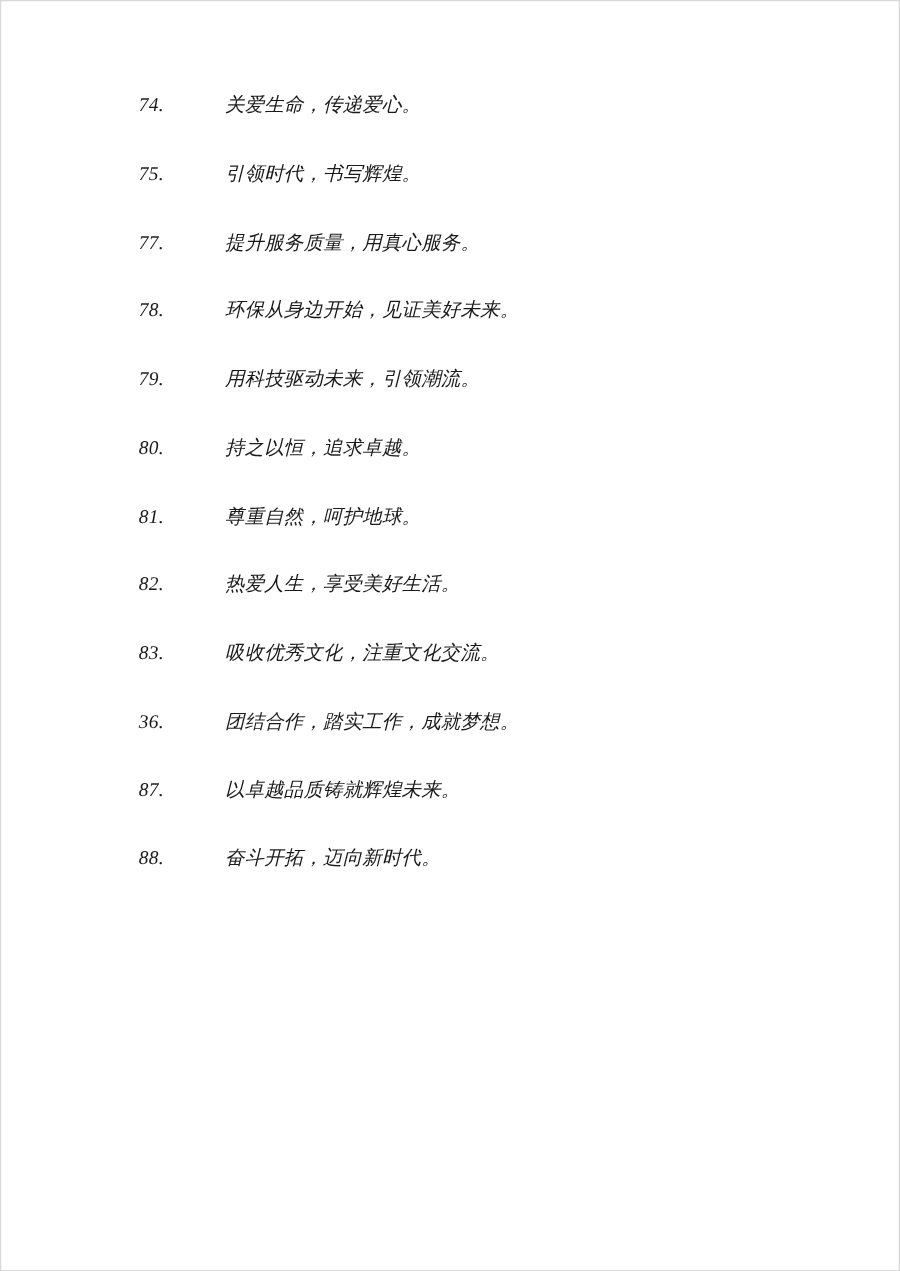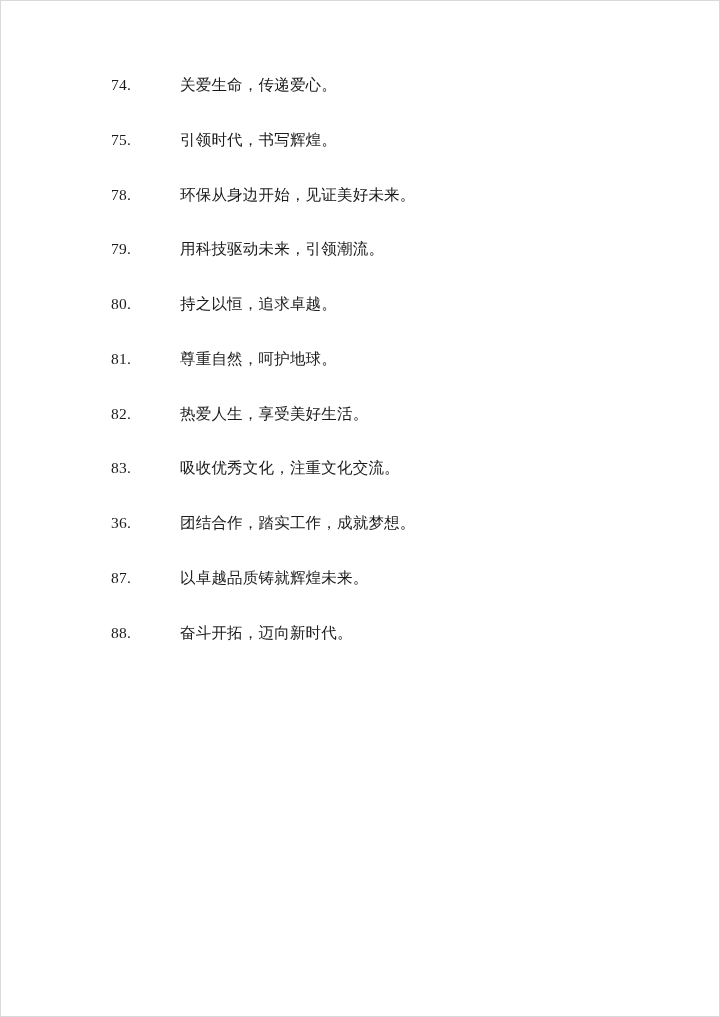--- a/index.html
+++ b/index.html
@@ -27,20 +27,21 @@
     margin: 0;
     padding: 0;
   }
   .doc-item {
     display: flex;
     align-items: center;
     margin: 0 0 31.5px 0;
     font-size: 15.5px;
     line-height: 1.5;
     letter-spacing: 0.2px;
+    font-style: italic;
   }
   .doc-item .num {
     flex: 0 0 auto;
     width: 34px;
     text-align: left;
     font-family: "Liberation Serif", "DejaVu Serif", serif;
     color: #1a1a1a;
   }
   .doc-item .txt {
     flex: 1 1 auto;
@@ -58,20 +59,24 @@
       <span class="num">74.</span>
       <span class="txt">关爱生命，传递爱心。</span>
     </li>
 
     <li class="doc-item">
       <span class="num">75.</span>
       <span class="txt">引领时代，书写辉煌。</span>
     </li>
 
 
+    <li class="doc-item">
+      <span class="num">77.</span>
+      <span class="txt">提升服务质量，用真心服务。</span>
+    </li>
 
     <li class="doc-item">
       <span class="num">78.</span>
       <span class="txt">环保从身边开始，见证美好未来。</span>
     </li>
 
     <li class="doc-item">
       <span class="num">79.</span>
       <span class="txt">用科技驱动未来，引领潮流。</span>
     </li>

